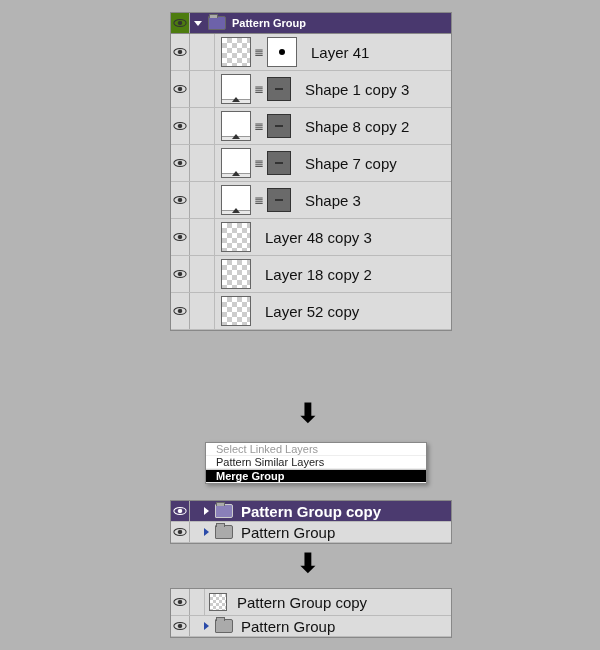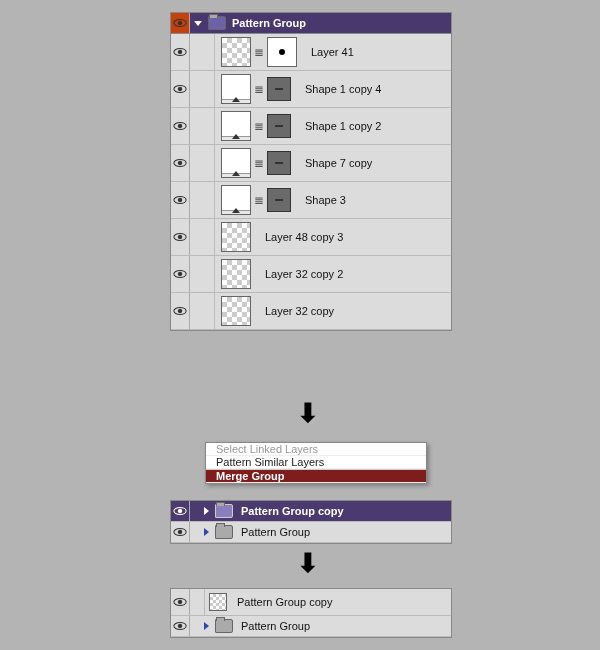--- a/index.html
+++ b/index.html
@@ -6,21 +6,21 @@
     margin: 0;
     background: #b4b4b4;
     font-family: Arial, sans-serif;
     font-size: 11px;
     width: 600px;
     height: 650px;
     overflow: hidden;
   }
   .panel {
     position: absolute;
-    background: #c2410c;
+    background: #4d7c0f;
     border: 1px solid #888;
   }
   .group-header {
     background: #49386e;
     color: #fff;
     font-weight: bold;
     display: flex;
     align-items: center;
     height: 20px;
     padding: 0 4px;
@@ -114,21 +114,21 @@
   .link-icon {
     width: 8px; height: 24px;
     display: flex;
     align-items: center;
     justify-content: center;
     color: #555;
     font-size: 10px;
   }
   .label {
     padding-left: 8px;
-    font-size: 11px;
+    font-size: 15px;
     color: #111;
   }
   .row.sel .label { color: #fff; }
   .eye {
     width: 14px; height: 10px;
   }
   .folder-icon {
     width: 16px; height: 12px;
     background: #aaa;
     border: 1px solid #666;
@@ -175,21 +175,21 @@
     z-index: 10;
   }
   .ctx-item {
     padding: 0 10px;
     font-size: 11px;
     color: #222;
     border-bottom: 1px solid #eee;
   }
   .ctx-item.disabled { color: #999; }
   .ctx-item.hl {
-    background: #7f1d1d;
+    background: #000000;
     color: #fff;
     font-weight: bold;
   }
   .ctx-divider {
     height: 1px;
     background: #ccc;
   }
   .thumb-sm {
     width: 16px; height: 16px;
     border: 1px solid #666;
@@ -245,36 +245,36 @@
             <ellipse cx="8" cy="5" rx="7" ry="4"></ellipse>
             <circle cx="8" cy="5" r="2" fill="#333"></circle>
           </svg>
         </div>
       <div class="spacer"></div>
       <div class="thumbnails">
         <div class="thumb white trimark"></div>
         <div class="link-icon">𝌆</div>
         <div class="mask"></div>
       </div>
-      <span class="label">Shape 1 copy 4</span>
+      <span class="label">Shape 1 copy 3</span>
     </div>
     <div class="row">
       <div class="eye-col" style="height:36px;">
           <svg class="eye" viewBox="0 0 16 10">
             <ellipse cx="8" cy="5" rx="7" ry="4"></ellipse>
             <circle cx="8" cy="5" r="2" fill="#333"></circle>
           </svg>
         </div>
       <div class="spacer"></div>
       <div class="thumbnails">
         <div class="thumb white trimark"></div>
         <div class="link-icon">𝌆</div>
         <div class="mask"></div>
       </div>
-      <span class="label">Shape 1 copy 2</span>
+      <span class="label">Shape 8 copy 2</span>
     </div>
     <div class="row">
       <div class="eye-col" style="height:36px;">
           <svg class="eye" viewBox="0 0 16 10">
             <ellipse cx="8" cy="5" rx="7" ry="4"></ellipse>
             <circle cx="8" cy="5" r="2" fill="#333"></circle>
           </svg>
         </div>
       <div class="spacer"></div>
       <div class="thumbnails">
@@ -317,34 +317,34 @@
       <div class="eye-col" style="height:36px;">
           <svg class="eye" viewBox="0 0 16 10">
             <ellipse cx="8" cy="5" rx="7" ry="4"></ellipse>
             <circle cx="8" cy="5" r="2" fill="#333"></circle>
           </svg>
         </div>
       <div class="spacer"></div>
       <div class="thumbnails">
           <div class="thumb checker"></div>
         </div>
-      <span class="label">Layer 32 copy 2</span>
+      <span class="label">Layer 18 copy 2</span>
     </div>
     <div class="row">
       <div class="eye-col" style="height:36px;">
           <svg class="eye" viewBox="0 0 16 10">
             <ellipse cx="8" cy="5" rx="7" ry="4"></ellipse>
             <circle cx="8" cy="5" r="2" fill="#333"></circle>
           </svg>
         </div>
       <div class="spacer"></div>
       <div class="thumbnails">
           <div class="thumb checker"></div>
         </div>
-      <span class="label">Layer 32 copy</span>
+      <span class="label">Layer 52 copy</span>
     </div>
   </div>
 </div>
 
 <div class="arrow" style="left:297px; top:398px;">⬇</div>
 
 <div class="panel" style="left:170px; top:500px; width:280px;">
   <div class="row small sel">
     <div class="eye-col">
         <svg class="eye" viewBox="0 0 16 10" style="stroke:#fff;">

